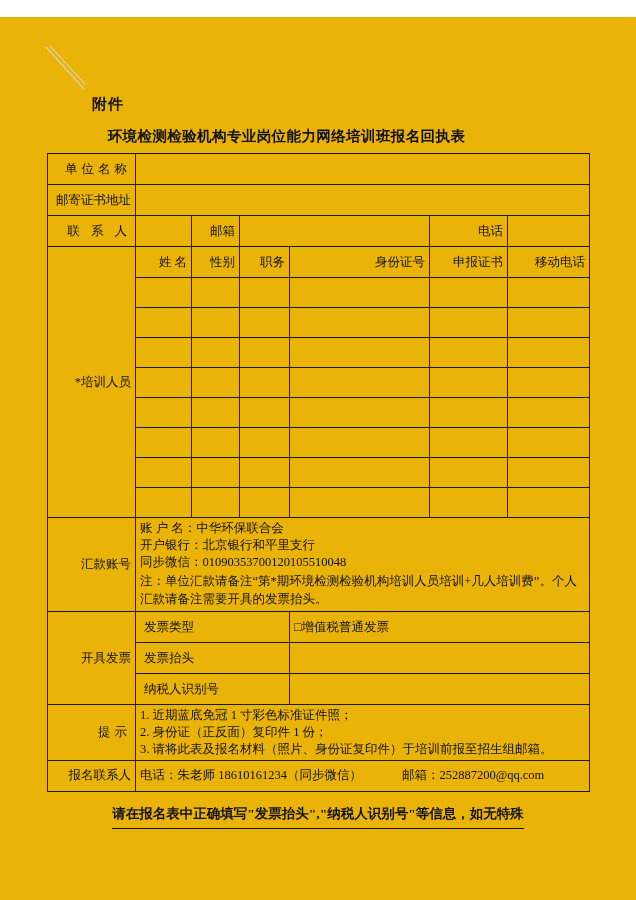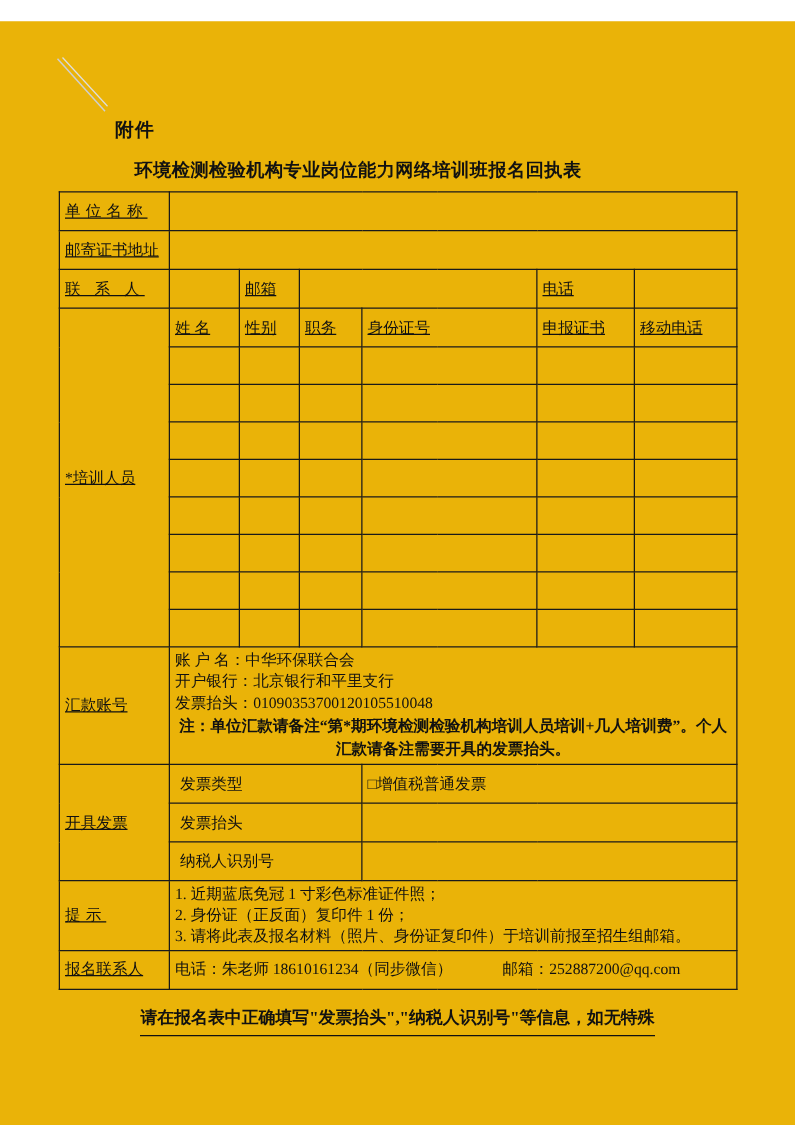--- a/index.html
+++ b/index.html
@@ -61,39 +61,38 @@
     border-collapse: collapse;
     table-layout: fixed;
   }
   table.form td {
     border: 1px solid #1a1a1a;
     font-size: 12.5px;
     padding: 2px 4px;
     vertical-align: middle;
     line-height: 1.35;
   }
-  .c { text-align: left; text-decoration: underline; }
+  .c { text-align: right; }
   .l { text-align: left; }
   .sp { letter-spacing: 4px; }
   .rowh { height: 26px; }
   .rowp { height: 25px; }
   .nowrap { white-space: nowrap; }
 
   .bank-cell {
     padding: 4px 6px 5px 8px;
     line-height: 1.55;
     margin-top: 24px;
   }
   .bank-cell .ln { font-size: 12.5px; }
   .bank-cell .note {
-    font-weight: bold;
+    font-weight: normal;
     font-size: 12.5px;
     line-height: 1.5;
     margin-top: 1px;
-    text-align: center;
   }
   .invoice-opt {
     padding-left: 32px;
     font-size: 12.5px;
   }
   .tips-cell {
     padding: 4px 6px 5px 8px;
     line-height: 1.6;
     font-size: 12.5px;
   }
@@ -252,21 +251,21 @@
     <tr>
       <td class="c">汇款账号</td>
       <td class="bank-cell l" colspan="7">
         <div class="ln">
           <span>账 户 名：</span><span>中华环保联合会</span>
         </div>
         <div class="ln">
           <span>开户银行：</span><span>北京银行和平里支行</span>
         </div>
         <div class="ln">
-          <span>发票抬头：</span><span>01090353700120105510048</span>
+          <span>同步微信：</span><span>01090353700120105510048</span>
         </div>
         <div class="note">注：单位汇款请备注“第*期环境检测检验机构培训人员培训+几人培训费”。个人汇款请备注需要开具的发票抬头。</div>
       </td>
     </tr>
 
     <tr>
       <td class="c" rowspan="3">开具发票</td>
       <td class="l rowh" colspan="3" style="padding-left:8px">发票类型</td>
       <td class="l invoice-opt" colspan="4">□增值税普通发票</td>
     </tr>

